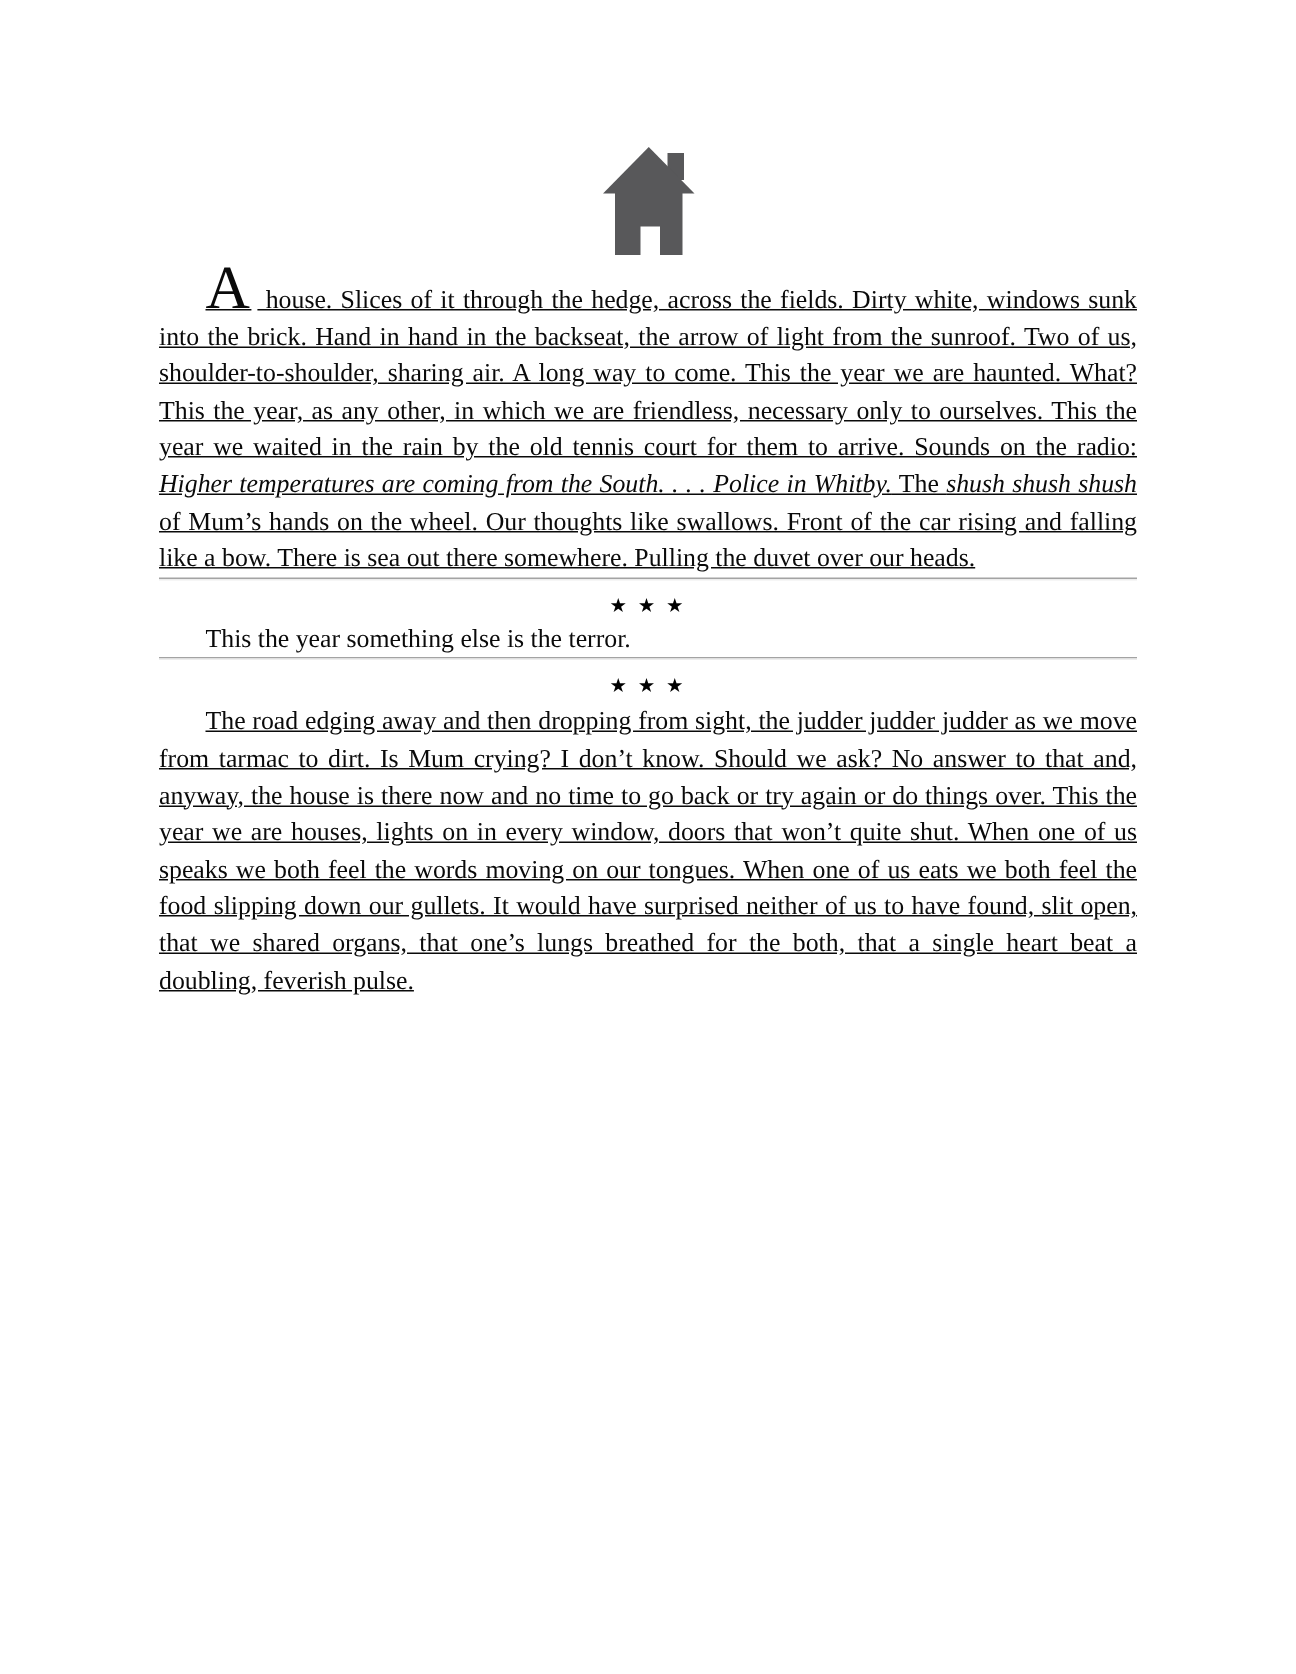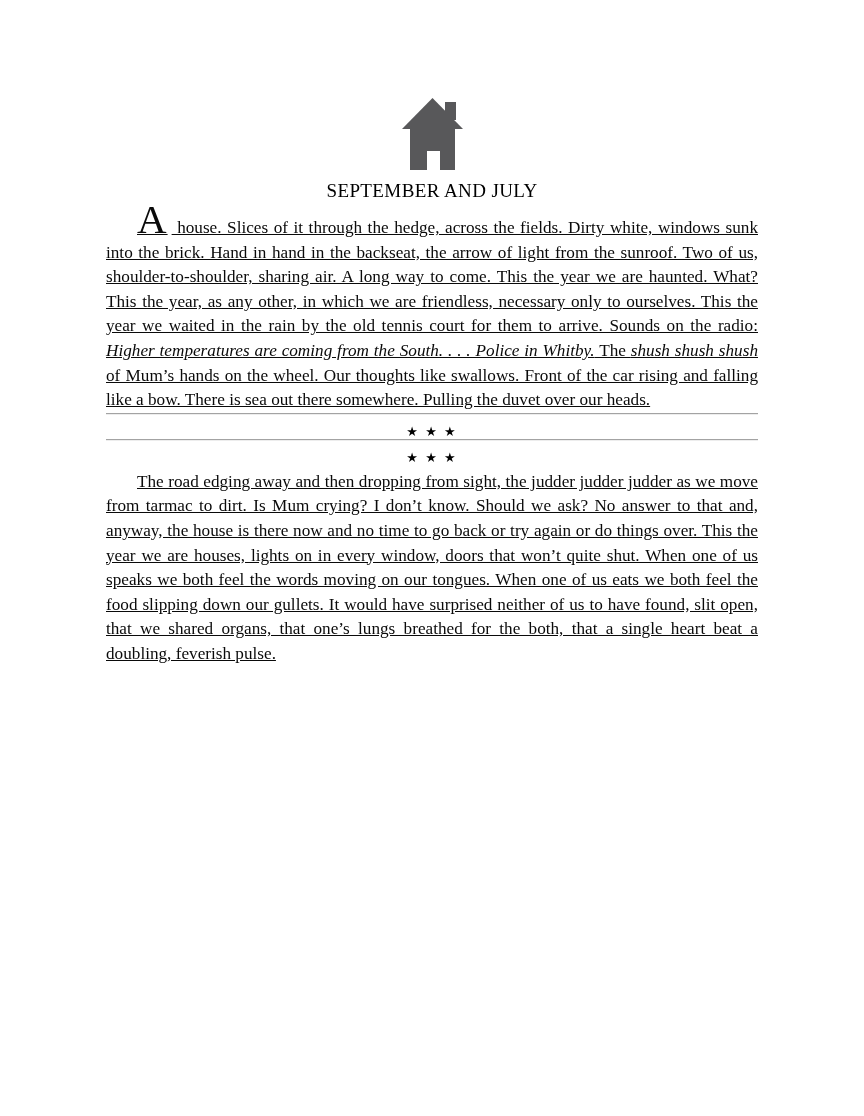--- a/index.html
+++ b/index.html
@@ -85,29 +85,29 @@
     <span class="house-icon-wrap">
       <svg width="65" height="72" viewBox="0 0 65 72" xmlns="http://www.w3.org/2000/svg">
         <g fill="#58585a">
           <rect x="45" y="4" width="11" height="18"></rect>
           <polygon points="32.5,0 2,31 63,31"></polygon>
           <rect x="10" y="28" width="45" height="44"></rect>
         </g>
         <rect x="27" y="53" width="13" height="19" fill="#ffffff"></rect>
       </svg>
     </span>
-    <div class="chapter-title">SEPTEMBER AND JULY</div>
   </div>
 
   <p class="para first"><span class="dropcap">A</span><span> house. Slices of it through the hedge, across the fields. Dirty white, windows sunk into the brick. Hand in hand in the backseat, the arrow of light from the sunroof. Two of us, shoulder-to-shoulder, sharing air. A long way to come. This the year we are haunted. What? This the year, as any other, in which we are friendless, necessary only to ourselves. This the year we waited in the rain by the old tennis court for them to arrive. Sounds on the radio: </span><span class="em">Higher temperatures are coming from the South. . . . Police in Whitby.</span><span> The </span><span class="em">shush shush shush</span><span> of Mum’s hands on the wheel. Our thoughts like swallows. Front of the car rising and falling like a bow. There is sea out there somewhere. Pulling the duvet over our heads.</span></p>
 
   <hr class="section-rule rule-1">
 
   <div class="stars">★ ★ ★</div>
 
+  <p class="para interlude">This the year something else is the terror.</p>
 
   <hr class="section-rule rule-2">
 
   <div class="stars">★ ★ ★</div>
 
   <p class="para second">The road edging away and then dropping from sight, the judder judder judder as we move from tarmac to dirt. Is Mum crying? I don’t know. Should we ask? No answer to that and, anyway, the house is there now and no time to go back or try again or do things over. This the year we are houses, lights on in every window, doors that won’t quite shut. When one of us speaks we both feel the words moving on our tongues. When one of us eats we both feel the food slipping down our gullets. It would have surprised neither of us to have found, slit open, that we shared organs, that one’s lungs breathed for the both, that a single heart beat a doubling, feverish pulse.</p>
 
 </div>
 
 </body></html>

